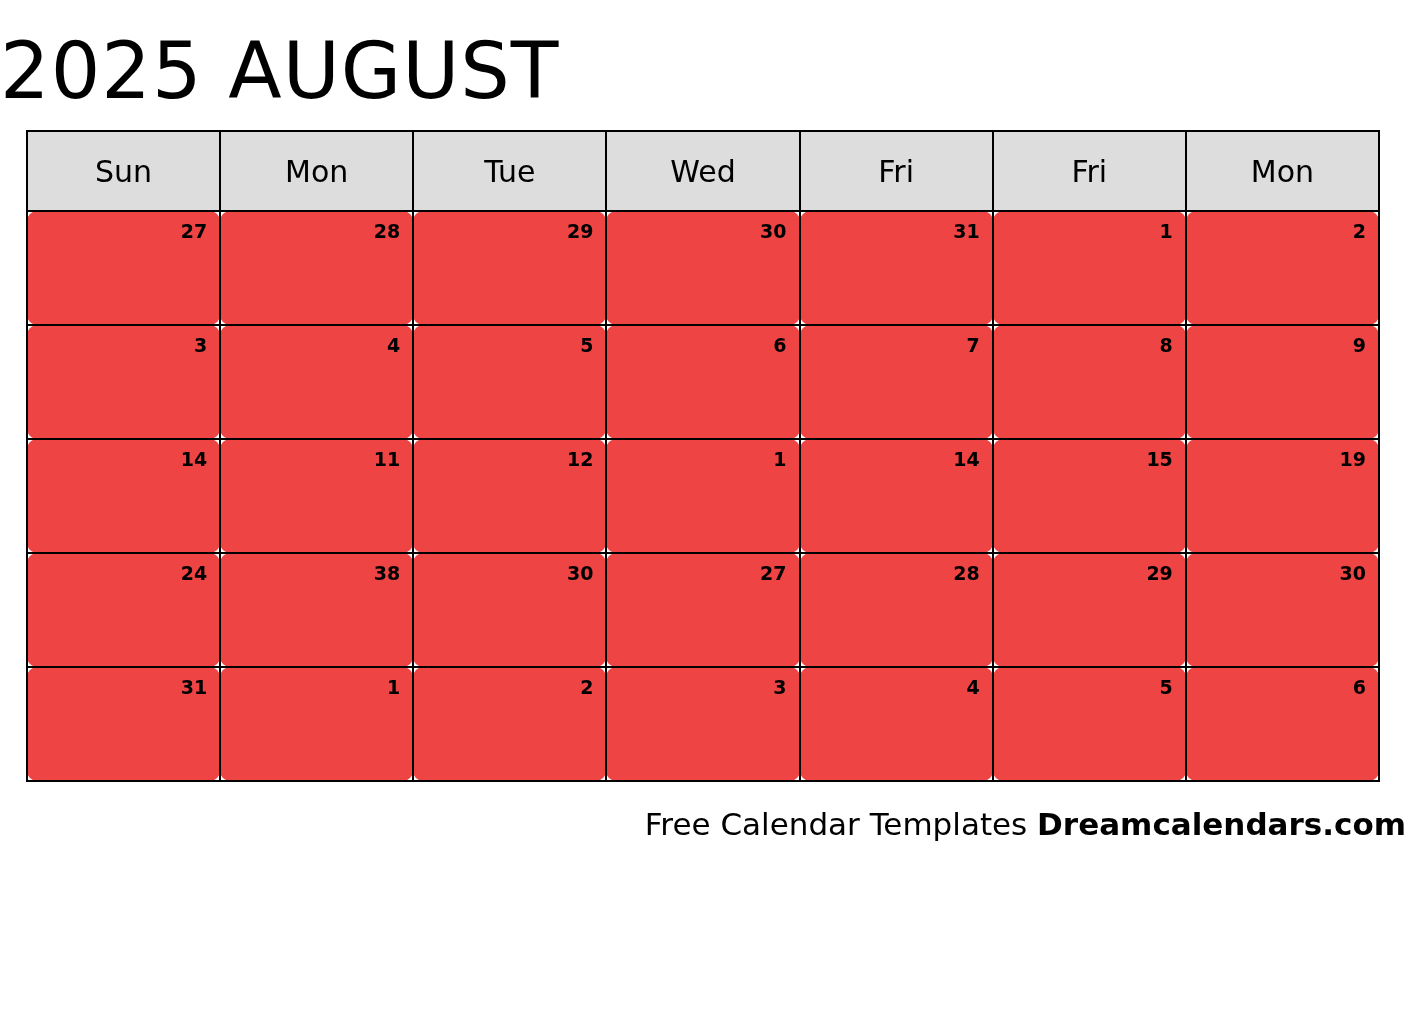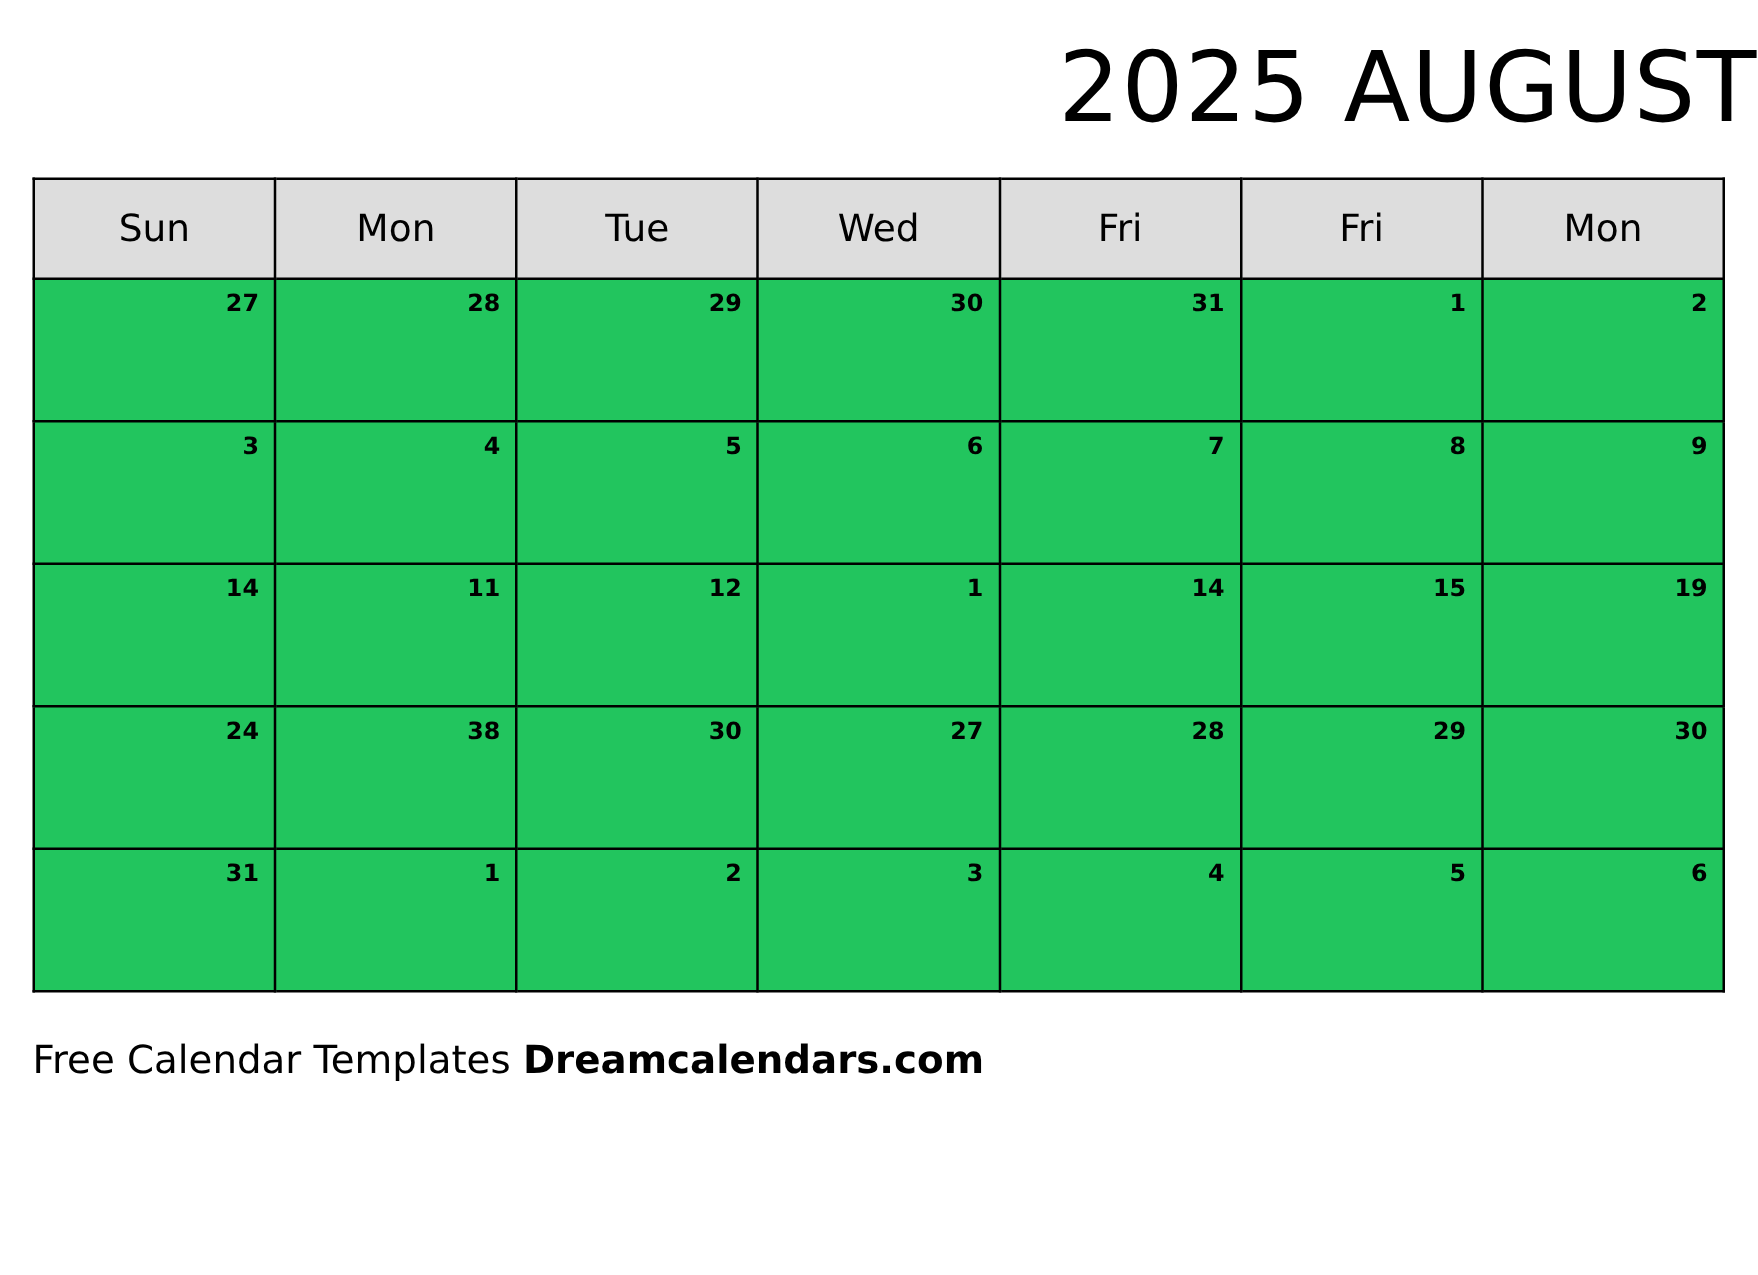--- a/index.html
+++ b/index.html
@@ -14,66 +14,67 @@
     color: #000000;
     overflow: hidden;
   }
   .page {
     position: relative;
     width: 1406px;
     height: 1020px;
     box-sizing: border-box;
   }
   .title {
-    text-align: right;
+    text-align: left;
     font-size: 78px;
     font-weight: 400;
     letter-spacing: 1px;
     line-height: 1;
     padding-top: 32px;
     padding-bottom: 20px;
     font-family: "DejaVu Sans", sans-serif;
   }
   .calendar {
-    margin: 12px 26px;
+    margin: 0 26px;
     border-collapse: collapse;
     table-layout: fixed;
     width: 1354px;
   }
   .calendar th, .calendar td {
     border: 2px solid #000000;
     padding: 0;
   }
   .calendar thead th {
     background: #dddddd;
     height: 78px;
     font-size: 30px;
     font-weight: 400;
     text-align: center;
     vertical-align: middle;
     font-family: "DejaVu Sans", sans-serif;
   }
   .calendar tbody td {
     height: 112px;
     vertical-align: top;
-    background: #22c55e;
+    background: #ef4444;
+    border-radius: 10px;
   }
   .daynum {
     display: block;
     text-align: right;
     font-size: 19px;
     font-weight: bold;
     padding: 10px 12px 0 0;
     line-height: 1;
   }
   .daynum.out {
     color: #000000;
   }
   .footer {
-    text-align: left;
+    text-align: right;
     font-size: 31px;
     padding-top: 24px;
     letter-spacing: 0px;
     margin-left: 26px;
   }
   .footer .plain {
     font-weight: 400;
   }
   .footer .brand {
     font-weight: bold;

